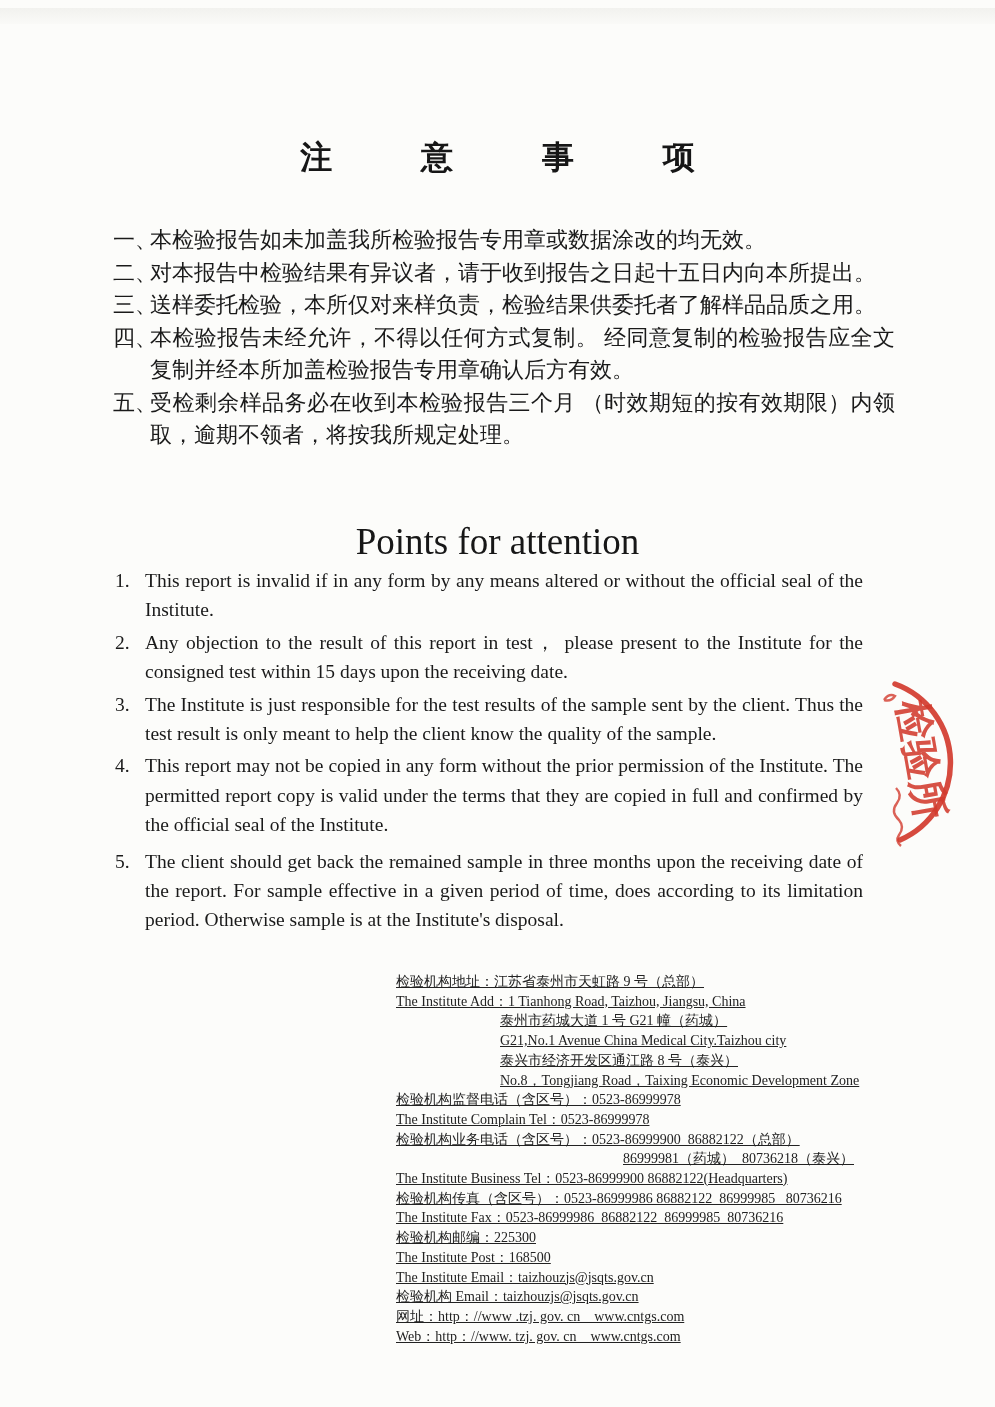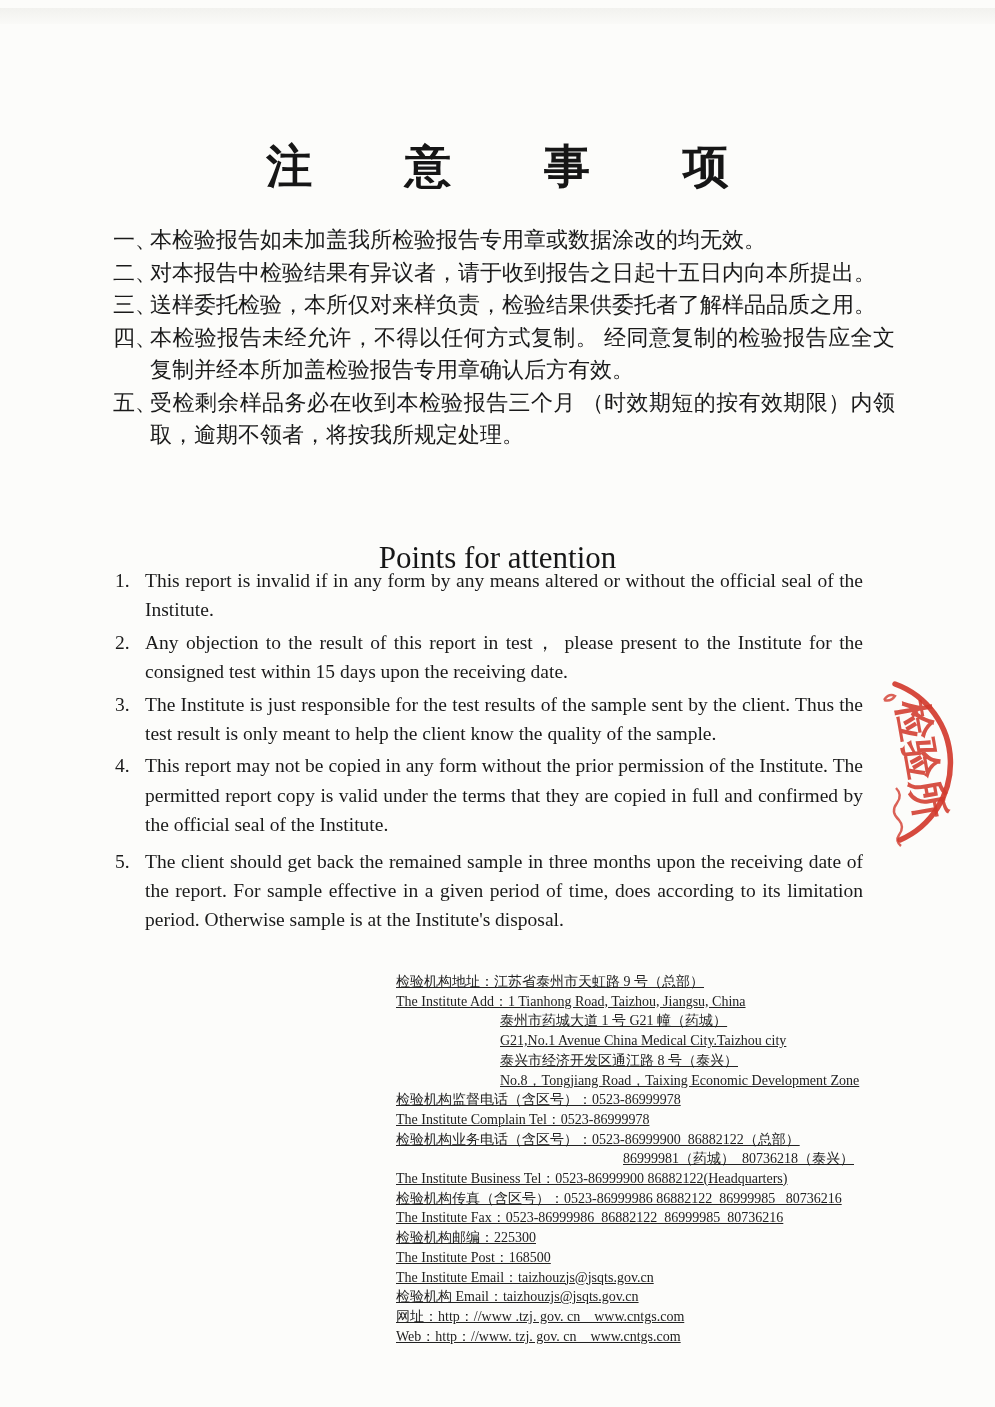--- a/index.html
+++ b/index.html
@@ -25,21 +25,21 @@
     opacity: .55;
   }
 
   .cn-title {
     position: absolute;
     top: 136px;
     left: 0; right: 0;
     text-align: center;
     font-family: "Liberation Sans", sans-serif;
     font-weight: bold;
-    font-size: 46px;
+    font-size: 32px;
     letter-spacing: 40px;
     padding-left: 40px;
     color: #161616;
     white-space: nowrap;
   }
 
   .cn-list {
     position: absolute;
     top: 224px;
     left: 113px;
@@ -50,23 +50,22 @@
   }
   .cn-item { position: relative; padding-left: 37px; text-align: justify; }
   .cn-item .num { position: absolute; left: 0; top: 0; }
 
   .en-title {
     position: absolute;
     top: 520px;
     left: 0; right: 0;
     text-align: center;
     font-weight: normal;
-    font-size: 31px;
+    font-size: 37px;
     color: #171717;
-    margin-top: 20px;
   }
 
   .en-list {
     position: absolute;
     top: 566px;
     left: 115px;
     width: 748px;
     font-size: 19.5px;
     line-height: 29.4px;
     color: #1a1a1a;

